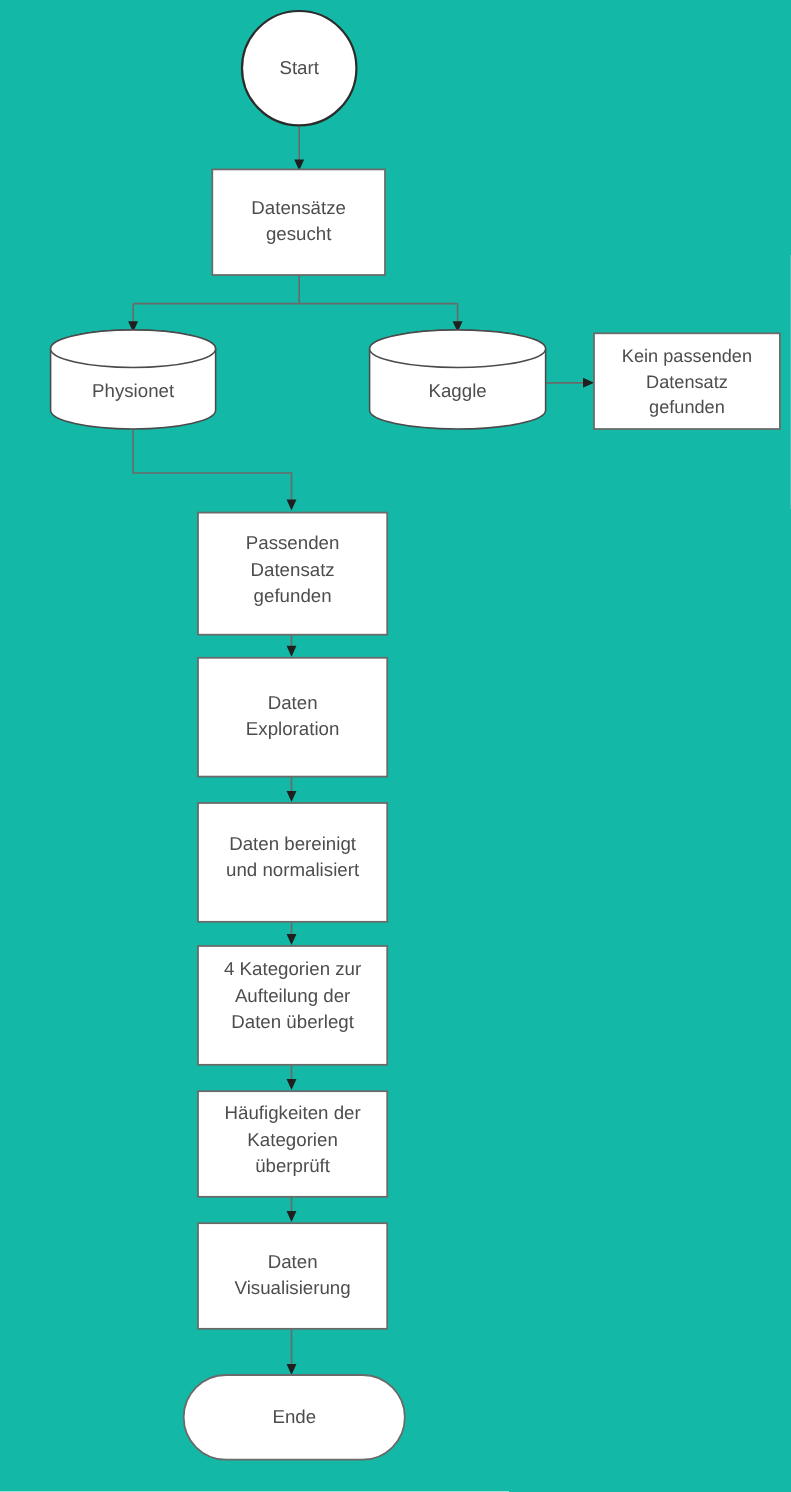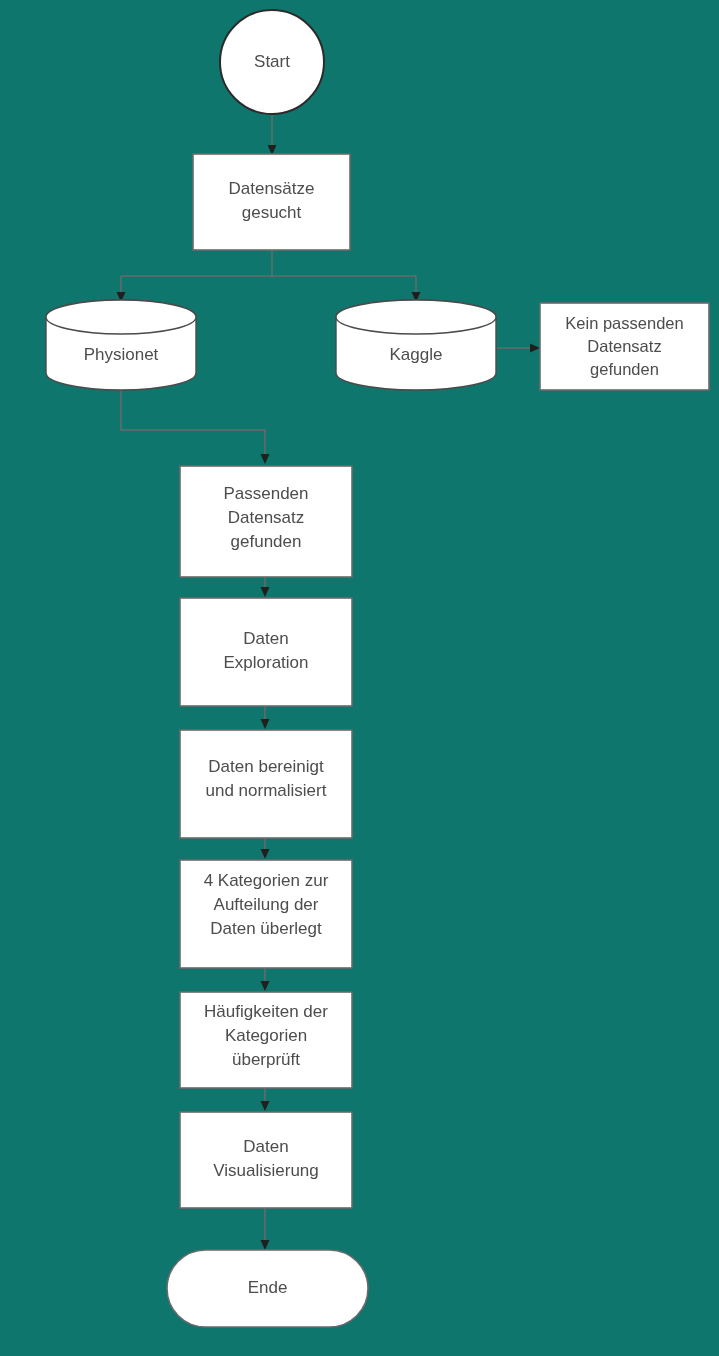--- a/index.html
+++ b/index.html
@@ -8,21 +8,21 @@
     padding: 0;
     background: #ffffff;
   }
   body {
     font-family: "Liberation Sans", sans-serif;
   }
   #canvas {
     position: relative;
     width: 719px;
     height: 1356px;
-    background: #0f766e;
+    background: #14b8a6;
     overflow: hidden;
   }
   #flow-svg {
     position: absolute;
     top: 0;
     left: 0;
     width: 719px;
     height: 1356px;
     display: block;
   }

